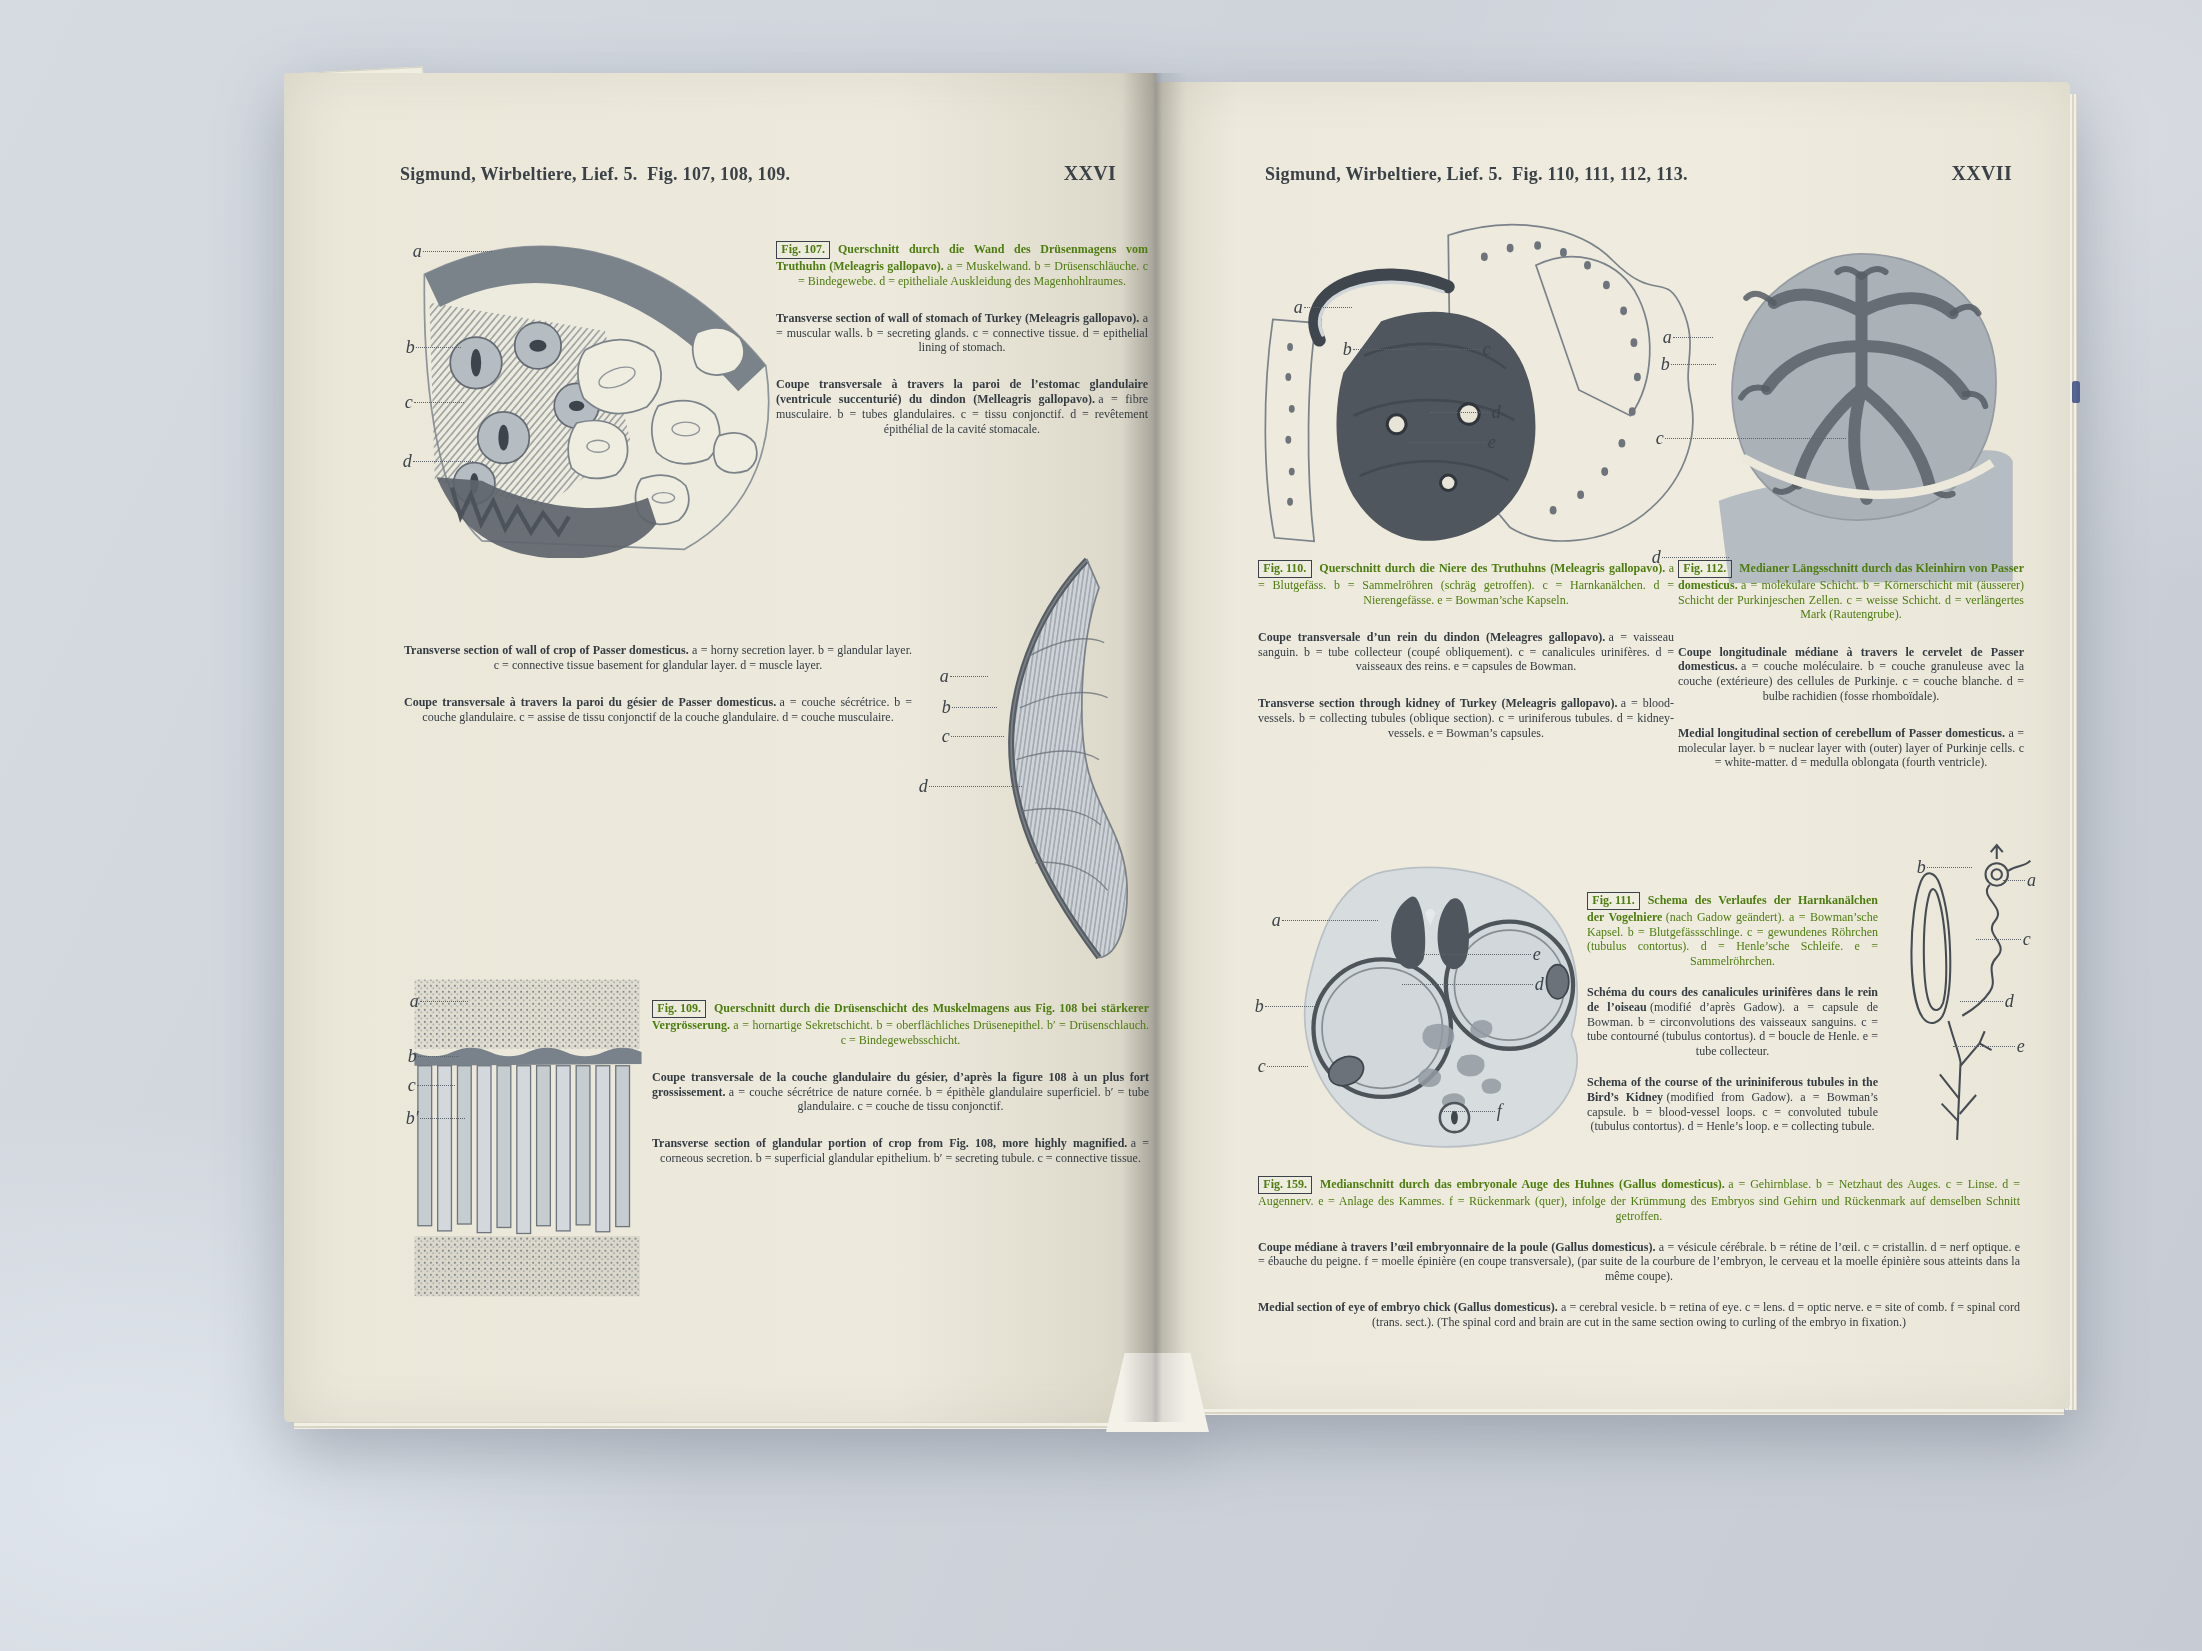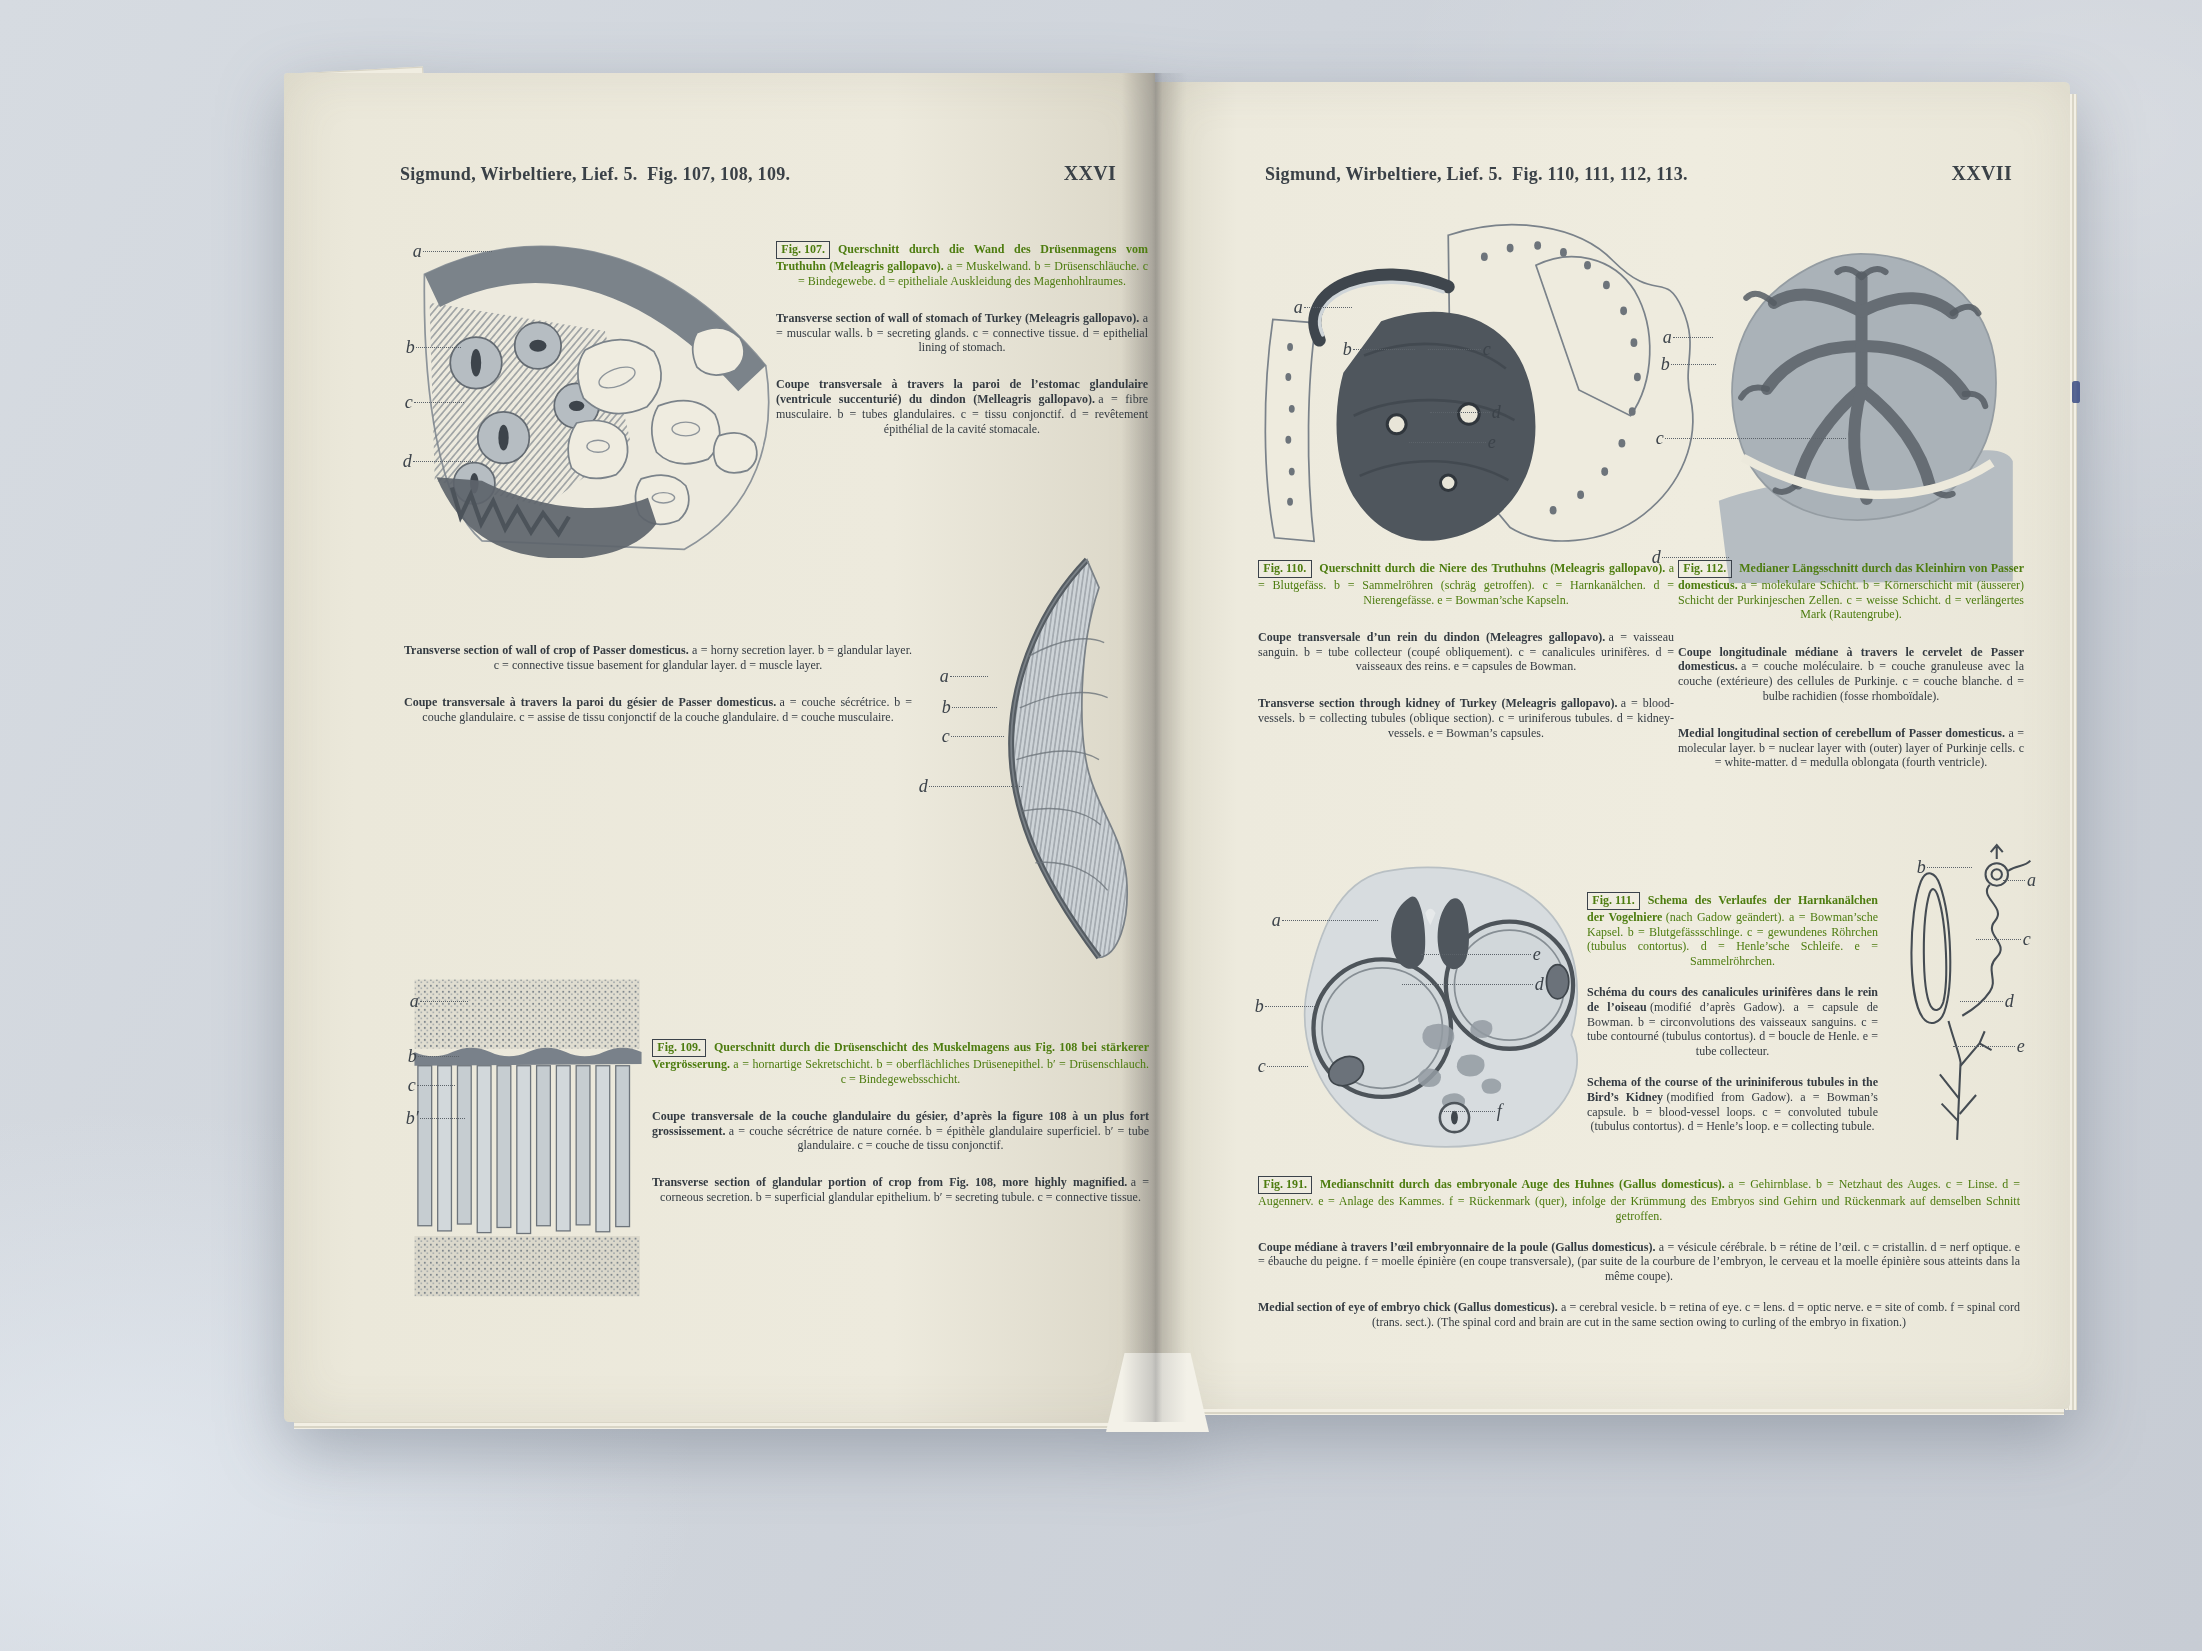--- a/index.html
+++ b/index.html
@@ -209,21 +209,21 @@
       </div>
     <div class="fig-label" style="left:122px;top:1003px;">
         <span class="ltr">c</span>
         <span class="leader" style="width:38px"></span>
       </div>
     <div class="fig-label" style="left:120px;top:1036px;">
         <span class="ltr">b′</span>
         <span class="leader" style="width:45px"></span>
       </div>
 
-    <div class="caption-block" style="left:368px;top:966px;width:497px;">
+    <div class="caption-block" style="left:368px;top:927px;width:497px;">
       <p class="para de"><span class="figtag">Fig. 109.</span><span class="lead">Querschnitt durch die Drüsenschicht des Muskelmagens aus Fig. 108 bei stärkerer Vergrösserung.</span><span class="rest">a = hornartige Sekretschicht. b = oberflächliches Drüsenepithel. b′ = Drüsenschlauch. c = Bindegewebsschicht.</span></p>
       <p class="para fr"><span class="lead">Coupe transversale de la couche glandulaire du gésier, d’après la figure 108 à un plus fort grossissement.</span><span class="rest">a = couche sécrétrice de nature cornée. b = épithèle glandulaire superficiel. b′ = tube glandulaire. c = couche de tissu conjonctif.</span></p>
       <p class="para en"><span class="lead">Transverse section of glandular portion of crop from Fig. 108, more highly magnified.</span><span class="rest">a = corneous secretion. b = superficial glandular epithelium. b′ = secreting tubule. c = connective tissue.</span></p>
     </div>
 
     <div class="hdr" style="left:981px;top:89px;width:747px;">
       <span class="t"><span>Sigmund, Wirbeltiere, Lief. 5.</span>&nbsp;&nbsp;<span>Fig. 110, 111, 112, 113.</span></span>
       <span class="roman">XXVII</span>
     </div>
 
@@ -426,20 +426,20 @@
     <div class="fig-label rev" style="left:1676px;top:919px;">
         <span class="ltr">d</span>
         <span class="leader" style="width:43px"></span>
       </div>
     <div class="fig-label rev" style="left:1669px;top:964px;">
         <span class="ltr">e</span>
         <span class="leader" style="width:62px"></span>
       </div>
 
     <div class="caption-block tight" style="left:974px;top:1103px;width:762px;">
-      <p class="para de"><span class="figtag">Fig. 191.</span><span class="lead">Medianschnitt durch das embryonale Auge des Huhnes (Gallus domesticus).</span><span class="rest">a = Gehirnblase. b = Netzhaut des Auges. c = Linse. d = Augennerv. e = Anlage des Kammes. f = Rückenmark (quer), infolge der Krümmung des Embryos sind Gehirn und Rückenmark auf demselben Schnitt getroffen.</span></p>
+      <p class="para de"><span class="figtag">Fig. 159.</span><span class="lead">Medianschnitt durch das embryonale Auge des Huhnes (Gallus domesticus).</span><span class="rest">a = Gehirnblase. b = Netzhaut des Auges. c = Linse. d = Augennerv. e = Anlage des Kammes. f = Rückenmark (quer), infolge der Krümmung des Embryos sind Gehirn und Rückenmark auf demselben Schnitt getroffen.</span></p>
       <p class="para fr"><span class="lead">Coupe médiane à travers l’œil embryonnaire de la poule (Gallus domesticus).</span><span class="rest">a = vésicule cérébrale. b = rétine de l’œil. c = cristallin. d = nerf optique. e = ébauche du peigne. f = moelle épinière (en coupe transversale), (par suite de la courbure de l’embryon, le cerveau et la moelle épinière sous atteints dans la même coupe).</span></p>
       <p class="para en"><span class="lead">Medial section of eye of embryo chick (Gallus domesticus).</span><span class="rest">a = cerebral vesicle. b = retina of eye. c = lens. d = optic nerve. e = site of comb. f = spinal cord (trans. sect.). (The spinal cord and brain are cut in the same section owing to curling of the embryo in fixation.)</span></p>
     </div>
 
   </div>
 </div>
 
 
 </body></html>

